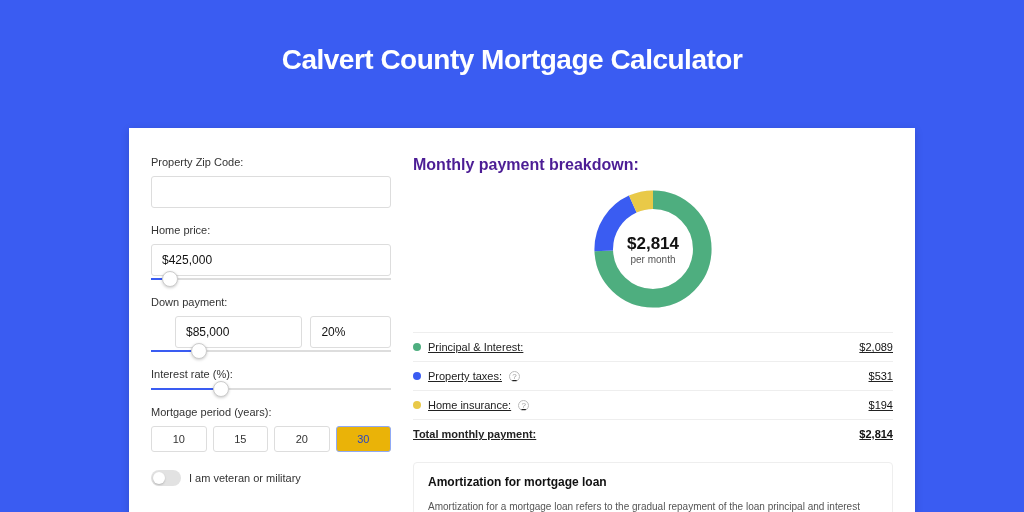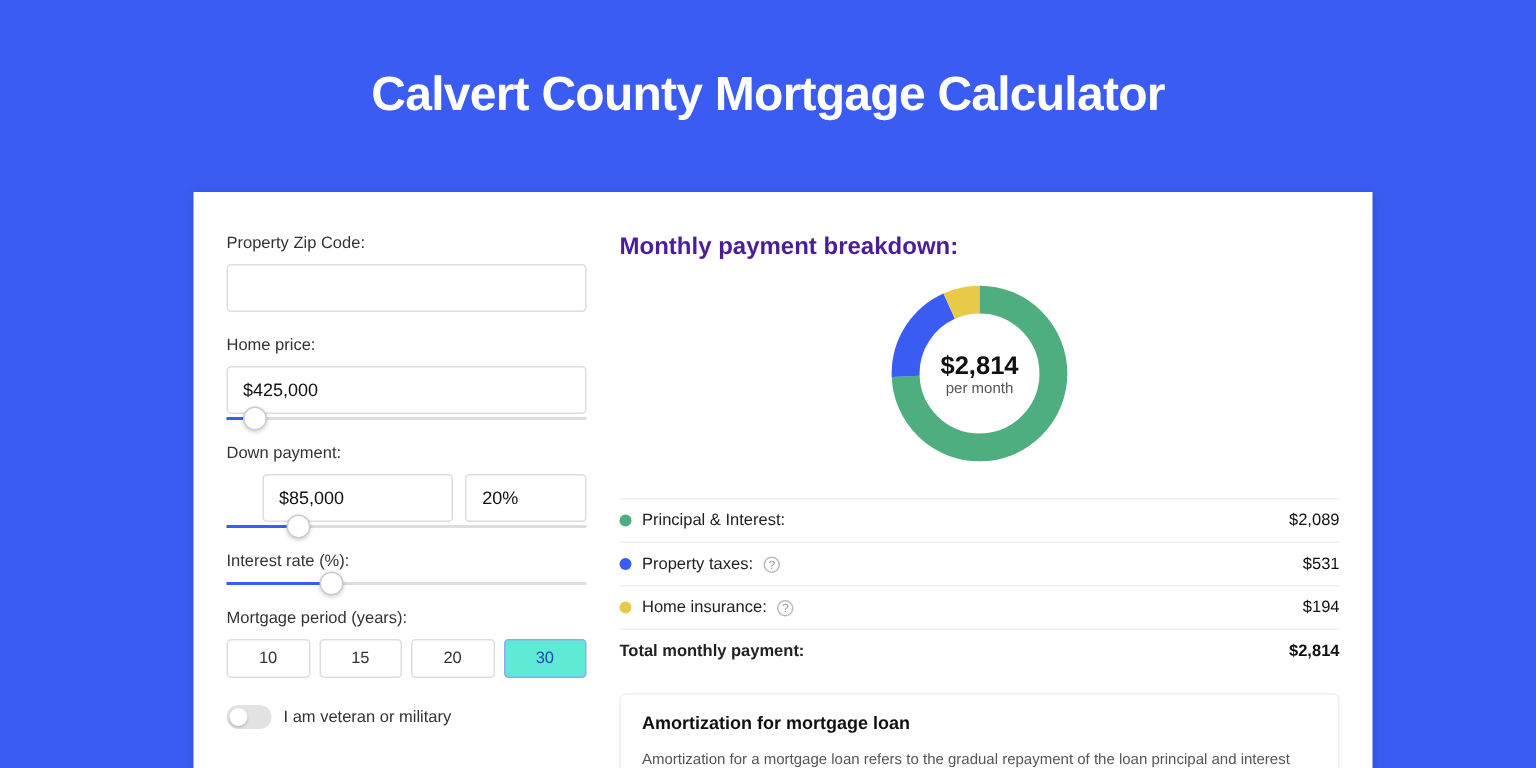--- a/index.html
+++ b/index.html
@@ -7,21 +7,21 @@
     width: 1024px;
     height: 512px;
     background: #3a5cf2;
     font-family: -apple-system, BlinkMacSystemFont, "Segoe UI", Arial, sans-serif;
     overflow: hidden;
     position: relative;
   }
   .page-title {
     color: #fff;
     font-weight: 700;
-    font-size: 32px;
+    font-size: 28px;
     text-align: center;
     padding-top: 44px;
     letter-spacing: -0.5px;
   }
   .calc-card {
     position: absolute;
     left: 129px;
     top: 128px;
     width: 786px;
     background: #fff;
@@ -81,21 +81,21 @@
     flex: 1;
     height: 26px;
     border: 1px solid #ddd;
     background: #fff;
     font-size: 11px;
     color: #333;
     border-radius: 3px;
     cursor: pointer;
   }
   .period-btn.active {
-    background: #5eead4;
+    background: #eab308;
     border-color: #8fa9f5;
     color: #2946c0;
     font-weight: 400;
   }
 
   .toggle-row { display: flex; align-items: center; gap: 8px; margin-top: 18px; }
   .toggle {
     width: 30px; height: 16px;
     background: #e2e2e2;
     border-radius: 10px;
@@ -136,20 +136,21 @@
   .donut-sub { font-size: 10px; color: #555; text-align: center; }
 
   .line-row {
     display: flex;
     align-items: flex-end;
     justify-content: space-between;
     padding: 8px 0;
     border-top: 1px solid #eee;
     font-size: 11px;
     color: #222;
+    text-decoration: underline;
   }
   .line-row:first-of-type { border-top: 1px solid #eee; }
   .line-left { display: flex; align-items: center; gap: 7px; }
   .dot { width: 8px; height: 8px; border-radius: 50%; }
   .dot.green { background: #4eae7f; }
   .dot.blue  { background: #3a5cf2; }
   .dot.yellow{ background: #e9c948; }
   .info-icon {
     width: 11px; height: 11px;
     border: 1px solid #bbb;

